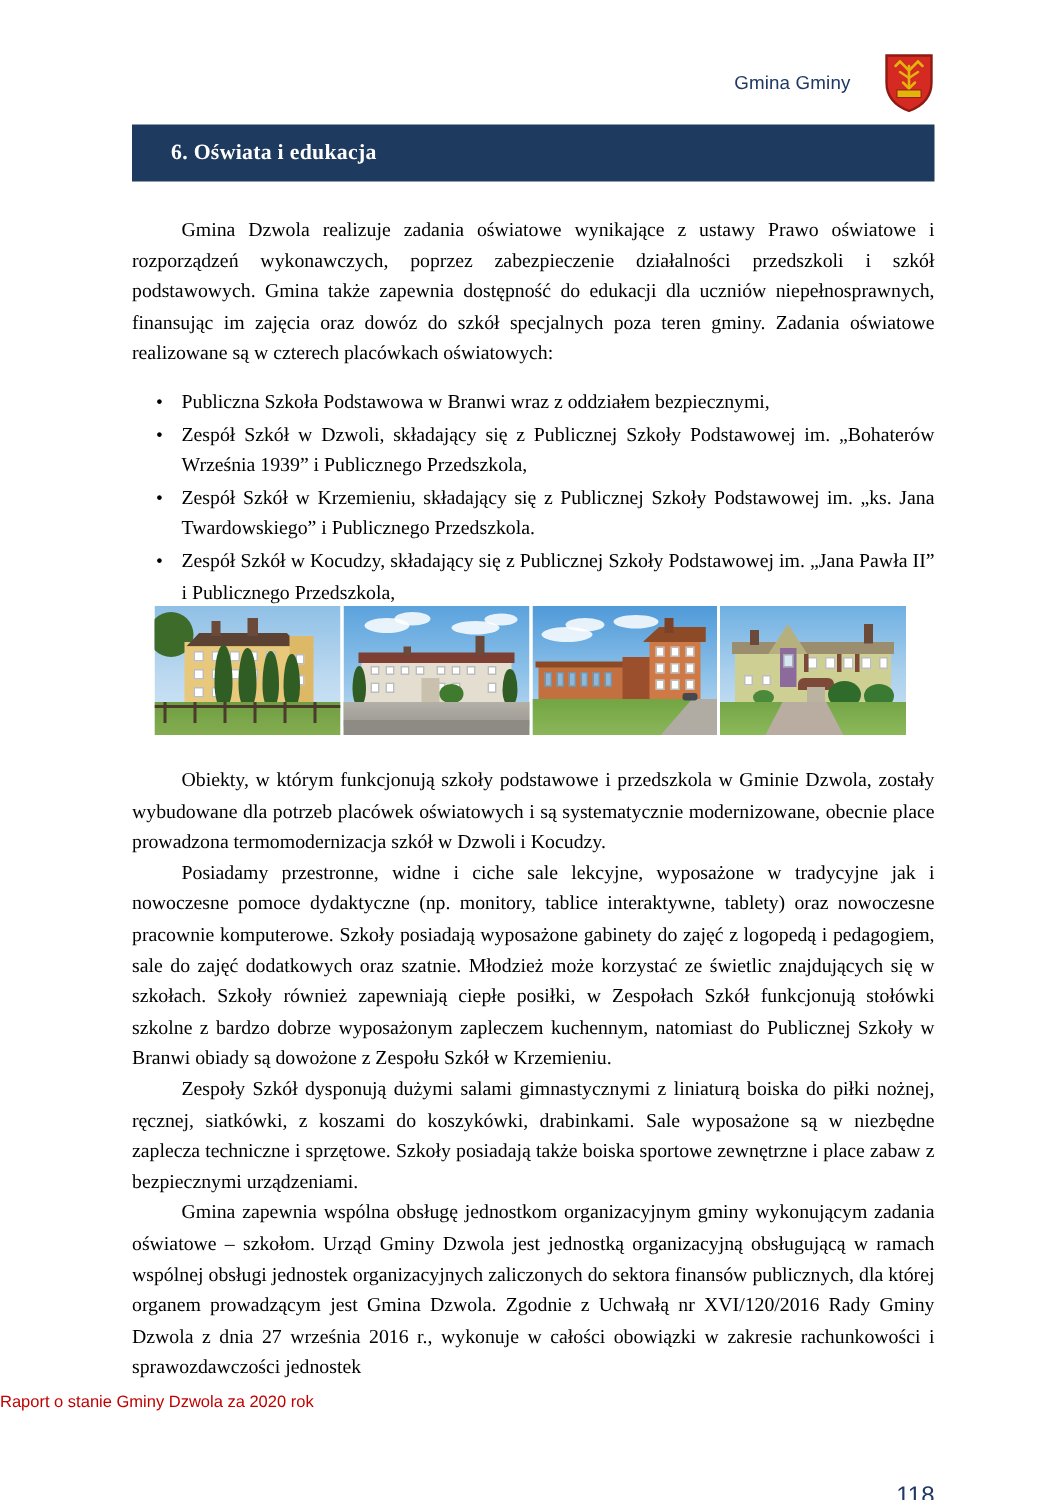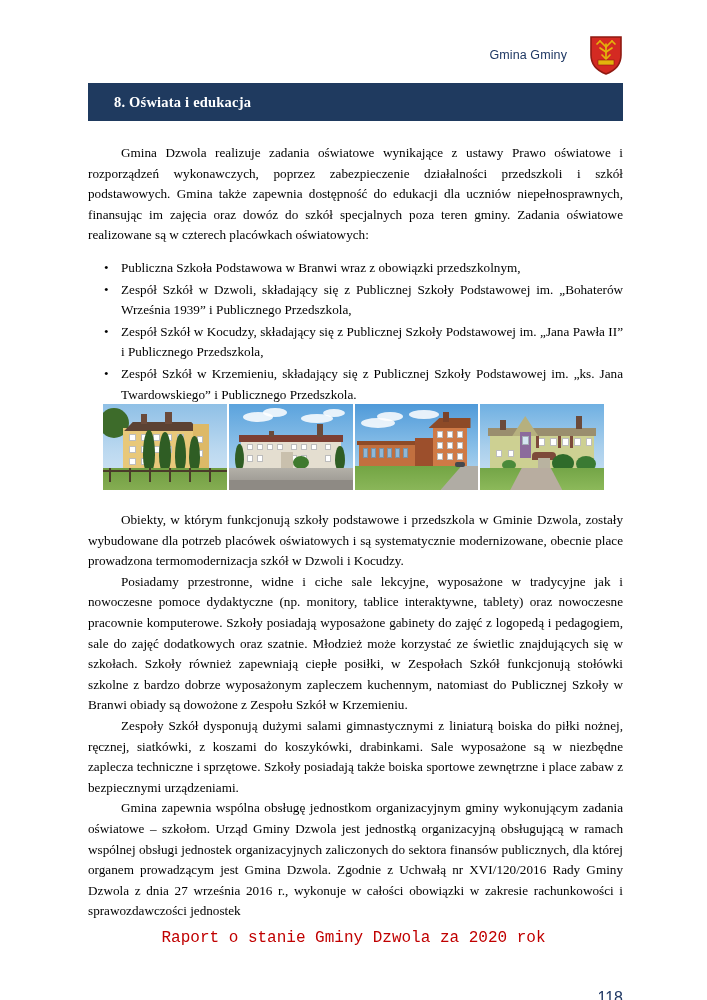--- a/index.html
+++ b/index.html
@@ -136,23 +136,23 @@
     background:#3f7a2e;
     border-radius:50%;
   }
   .chimney { position:absolute; background:#6b4a3a; }
   .fence { position:absolute; background:#4a3b2a; }
 
   
   .footer-text {
     position:absolute;
     top:929px; left:0; right:0;
-    text-align:center;
-    font-family:Liberation Mono, monospace;
-    font-size:16px;
+    text-align:left;
+    font-family:Liberation Sans, sans-serif;
+    font-size:11px;
     color:#c00000;
   }
   .page-number {
     position:absolute;
     top:989px;
     right:84px;
     font-family:"Liberation Sans", sans-serif;
     font-size:16px;
     color:#1f3864;
   }
@@ -176,30 +176,30 @@
           <path d="M17 17 L11 13"></path>
           <path d="M17 17 L23 13"></path>
           <path d="M13 20 L17 24 L21 20"></path>
         </g>
         <rect x="9" y="25" width="16" height="5" fill="#e3b40c" stroke="#8f1a12" stroke-width="0.6"></rect>
       </svg>
     </span>
   </div>
 
   <div class="section-bar">
-    <span class="label">8. Oświata i edukacja</span>
+    <span class="label">6. Oświata i edukacja</span>
   </div>
 
   <div class="content">
     <p class="body">Gmina Dzwola realizuje zadania oświatowe wynikające z ustawy Prawo oświatowe i rozporządzeń wykonawczych, poprzez zabezpieczenie działalności przedszkoli i szkół podstawowych. Gmina także zapewnia dostępność do edukacji dla uczniów niepełnosprawnych, finansując im zajęcia oraz dowóz do szkół specjalnych poza teren gminy. Zadania oświatowe realizowane są w czterech placówkach oświatowych:</p>
     <ul class="school-list">
-      <li>Publiczna Szkoła Podstawowa w Branwi wraz z obowiązki przedszkolnym,</li>
+      <li>Publiczna Szkoła Podstawowa w Branwi wraz z oddziałem bezpiecznymi,</li>
       <li>Zespół Szkół w Dzwoli, składający się z Publicznej Szkoły Podstawowej im. „Bohaterów Września 1939” i Publicznego Przedszkola,</li>
+      <li>Zespół Szkół w Krzemieniu, składający się z Publicznej Szkoły Podstawowej im. „ks. Jana Twardowskiego” i Publicznego Przedszkola.</li>
       <li>Zespół Szkół w Kocudzy, składający się z Publicznej Szkoły Podstawowej im. „Jana Pawła II” i Publicznego Przedszkola,</li>
-      <li>Zespół Szkół w Krzemieniu, składający się z Publicznej Szkoły Podstawowej im. „ks. Jana Twardowskiego” i Publicznego Przedszkola.</li>
     </ul>
   </div>
 
   <div class="photo-strip">
 
     <div class="photo">
       <div class="sky" style="background:linear-gradient(#8fc0e6 0%,#bcd9f0 55%,#d6e7f6 100%)"></div>
       <div class="tree" style="left:-4px;top:4px;width:30px;height:30px;background:#3d6b2a;border-radius:50%"></div>
       <div class="bld" style="left:20px;top:24px;width:78px;height:44px;background:#e8c87a"></div>
       <div class="roof" style="left:16px;top:18px;width:86px;height:9px;background:#5c4233;clip-path:polygon(6% 100%,16% 0,84% 0,94% 100%)"></div>

